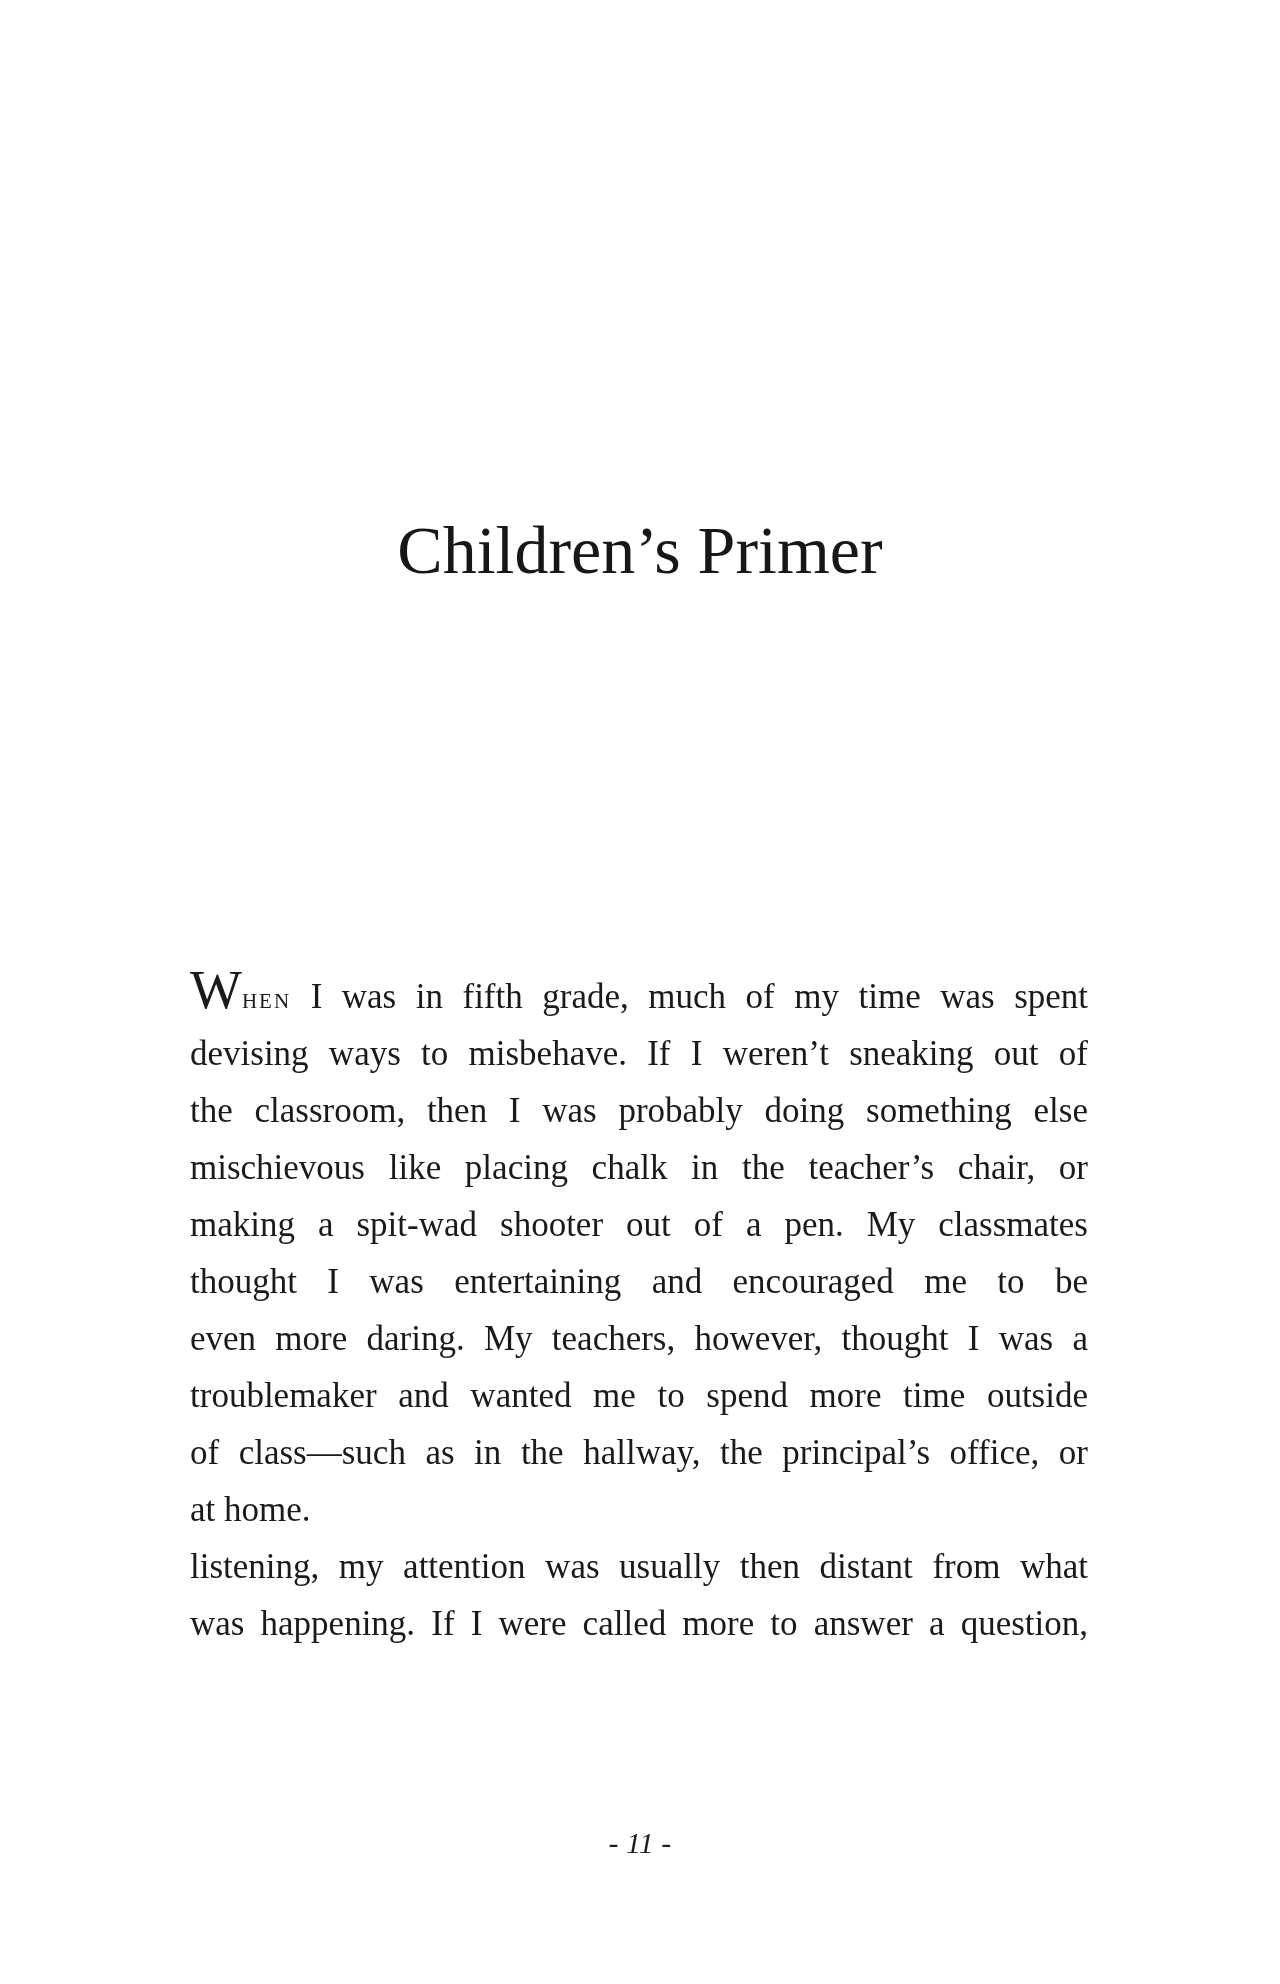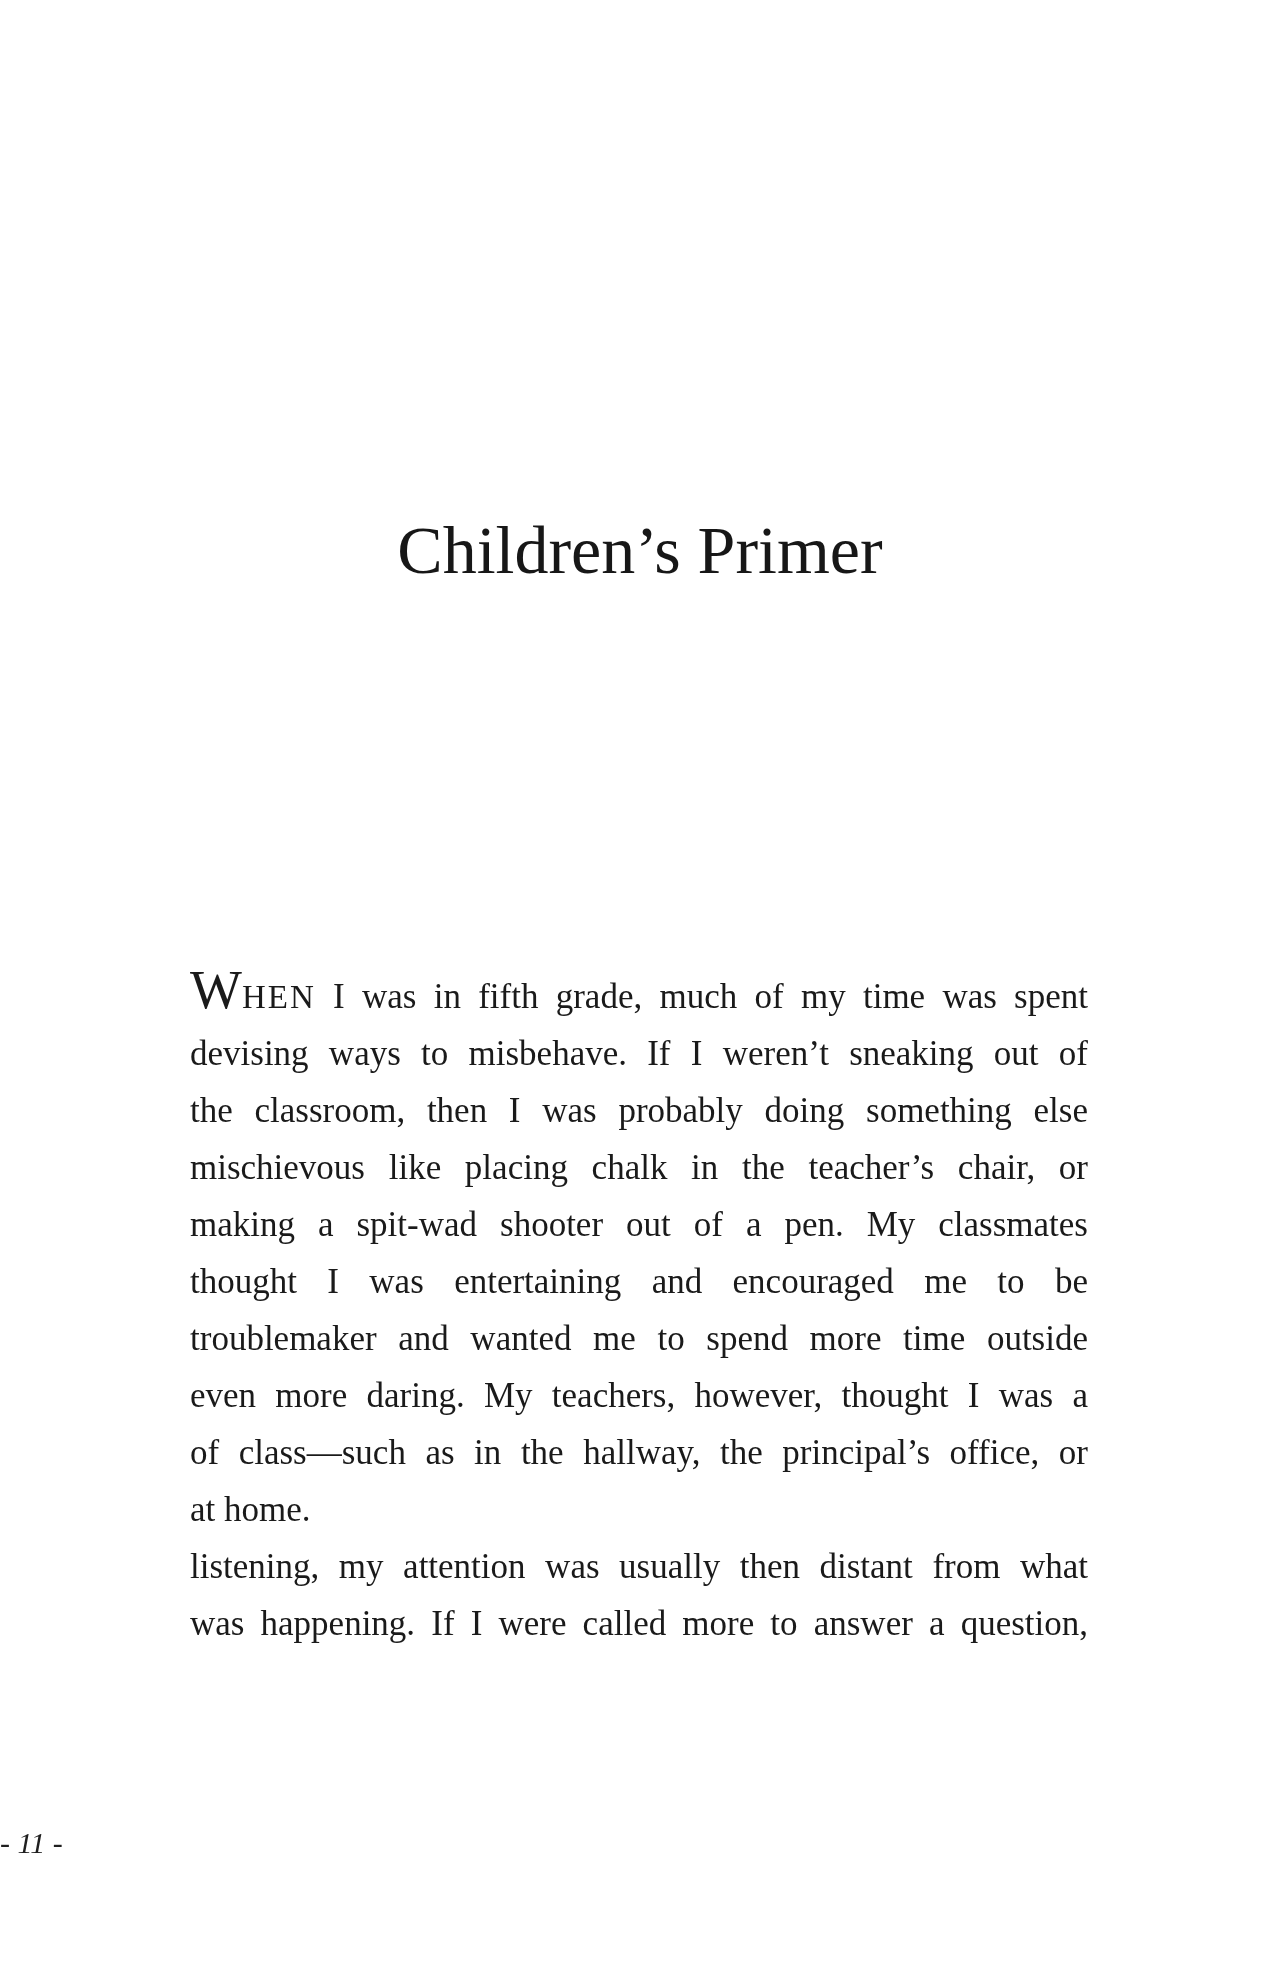--- a/index.html
+++ b/index.html
@@ -46,30 +46,30 @@
     text-align-last: left;
   }
   .line.indent {
     text-indent: 28px;
   }
   .opening-initial {
     font-size: 55px;
     line-height: 1px;
   }
   .opening-smallcaps {
-    font-size: 33px;
+    font-size: 21px;
     line-height: 1px;
     letter-spacing: 2px;
   }
   .folio {
     position: absolute;
     top: 1828px;
     left: 0;
     width: 1280px;
-    text-align: left;
+    text-align: center;
     font-style: italic;
     font-size: 30px;
     line-height: 1;
     color: #1f1f1f;
   }
 </style>
 </head>
 <body>
 
 <div class="page">
@@ -79,22 +79,22 @@
   <div class="body-text">
 
     <div class="line"><span class="opening-initial">W</span><span class="opening-smallcaps">HEN</span> <span>I was in fifth grade, much of my time was spent</span></div>
 
     <div id="p1">
         <div class="line">devising ways to misbehave. If I weren’t sneaking out of</div>
         <div class="line">the classroom, then I was probably doing something else</div>
         <div class="line">mischievous like placing chalk in the teacher’s chair, or</div>
         <div class="line">making a spit-wad shooter out of a pen. My classmates</div>
         <div class="line">thought I was entertaining and encouraged me to be</div>
+        <div class="line">even more daring. My teachers, however, thought I was a</div>
         <div class="line">troublemaker and wanted me to spend more time outside</div>
-        <div class="line">even more daring. My teachers, however, thought I was a</div>
         <div class="line">of class—such as in the hallway, the principal’s office, or</div>
         <div class="line short">at home.</div>
       </div>
 
     <div id="p2">
         <div class="line">listening, my attention was usually then distant from what</div>
         <div class="line">was happening. If I were called more to answer a question,</div>
       </div>
 
   </div>

